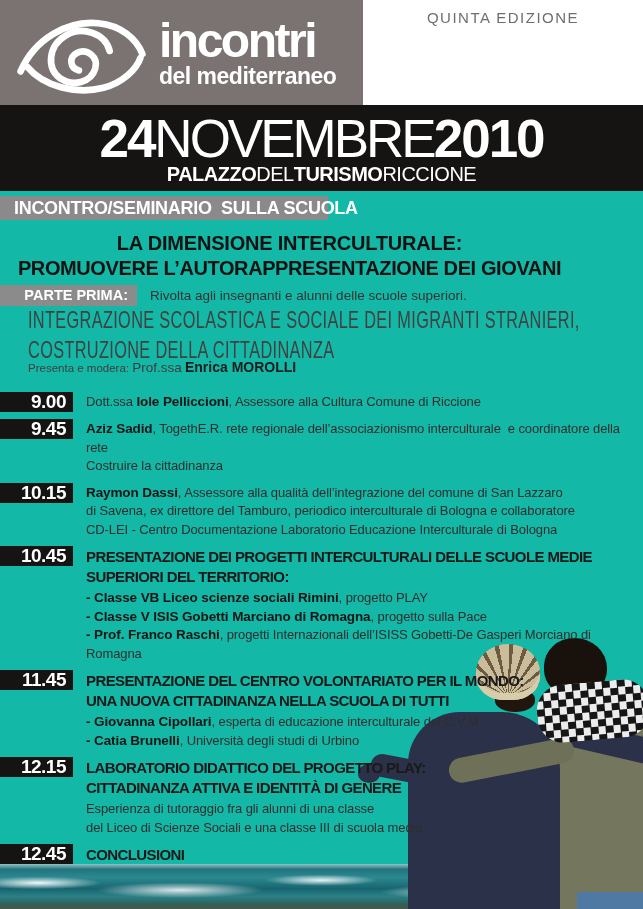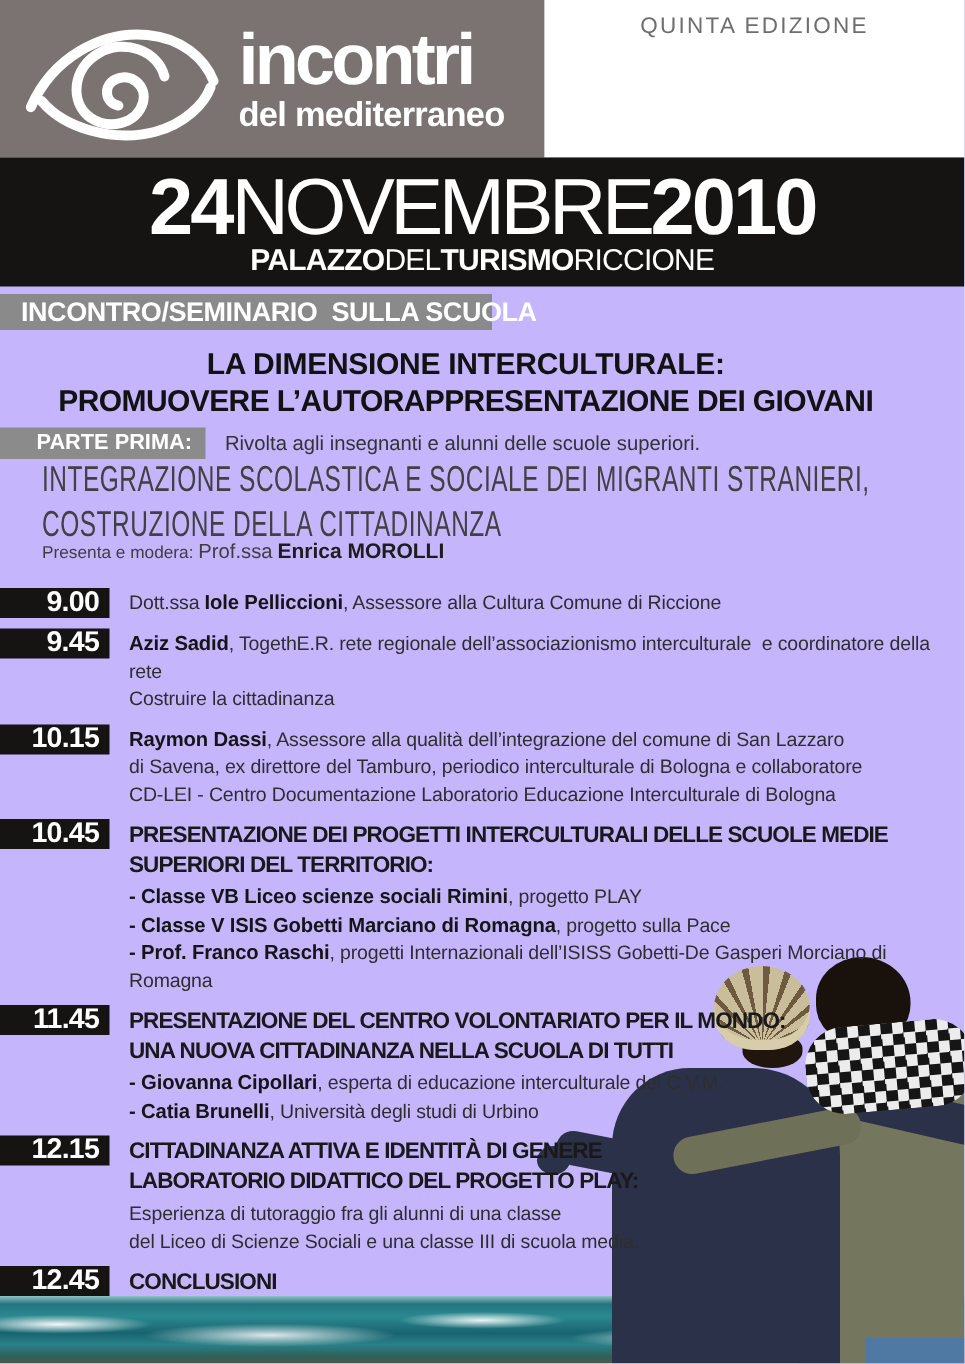--- a/index.html
+++ b/index.html
@@ -1,16 +1,16 @@
 <!DOCTYPE html>
 <html><head>
 <meta charset="utf-8">
 <style>
   html,body{margin:0;padding:0;background:#e8e8e8;}
-  .page{position:relative;width:643px;height:909px;background:#c4b5fd;overflow:hidden;
+  .page{position:relative;width:643px;height:909px;background:#14b8a6;overflow:hidden;
         font-family:"Liberation Sans",sans-serif;margin:0 auto;}
 
   
   .logo-box{position:absolute;left:0;top:0;width:363px;height:105px;background:#7a7372;}
   .eye{position:absolute;left:14px;top:10px;}
   .brand{position:absolute;left:159px;top:18px;color:#fff;}
   .brand .l1{font-size:48px;font-weight:bold;letter-spacing:-2.5px;line-height:46px;}
   .brand .l2{font-size:23px;font-weight:bold;letter-spacing:-0.5px;line-height:24px;}
 
   .edition-box{position:absolute;left:363px;top:0;width:280px;height:105px;background:#fff;
@@ -26,21 +26,21 @@
   .date .mid{font-weight:normal;letter-spacing:-3px;}
   .venue{font-size:20px;letter-spacing:-0.5px;margin-top:-3px;}
   .venue .vb{font-weight:bold;}
 
   .kicker-bar{position:absolute;left:0;top:196px;width:328px;height:24px;background:#8a8a8a;
               color:#fff;font-weight:bold;font-size:18px;line-height:24px;padding-left:14px;
               box-sizing:border-box;white-space:pre;letter-spacing:-0.3px;}
 
   
   .main-title{position:absolute;left:0;top:231px;width:579px;text-align:center;color:#121212;
-              font-weight:bold;padding-left:21px;}
+              font-weight:bold;}
   .main-title .t1{font-size:20px;line-height:25px;letter-spacing:-0.2px;}
   .main-title .t2{font-size:20px;line-height:25px;letter-spacing:-0.4px;}
 
   .part-label{position:absolute;left:0;top:285px;width:137px;height:21px;background:#8b8b8b;
               color:#fff;font-weight:bold;font-size:14.5px;line-height:21px;text-align:right;
               padding-right:9px;box-sizing:border-box;}
   .audience{position:absolute;left:150px;top:288px;font-size:13.5px;color:#333;}
 
   .subtitle{position:absolute;left:28px;top:305px;color:#414141;}
   .subtitle .s{display:block;font-size:24px;line-height:30px;transform:scaleX(0.68);
@@ -163,21 +163,21 @@
       <div class="row">
         <div class="time">10.45</div>
         <div class="content"><div class="line title"><span>PRESENTAZIONE DEI PROGETTI INTERCULTURALI DELLE SCUOLE MEDIE</span></div><div class="line title"><span>SUPERIORI DEL TERRITORIO:</span></div><div class="line"><span class="b">- Classe VB Liceo scienze sociali Rimini</span><span>, progetto PLAY</span></div><div class="line"><span class="b">- Classe V ISIS Gobetti Marciano di Romagna</span><span>, progetto sulla Pace</span></div><div class="line"><span class="b">- Prof. Franco Raschi</span><span>, progetti Internazionali dell’ISISS Gobetti-De Gasperi Morciano di Romagna</span></div></div>
       </div>
       <div class="row">
         <div class="time">11.45</div>
         <div class="content"><div class="line title"><span>PRESENTAZIONE DEL CENTRO VOLONTARIATO PER IL MONDO:</span></div><div class="line title"><span>UNA NUOVA CITTADINANZA NELLA SCUOLA DI TUTTI</span></div><div class="line"><span class="b">- Giovanna Cipollari</span><span>, esperta di educazione interculturale del C.V.M.</span></div><div class="line"><span class="b">- Catia Brunelli</span><span>, Università degli studi di Urbino</span></div></div>
       </div>
       <div class="row">
         <div class="time">12.15</div>
-        <div class="content"><div class="line title"><span>CITTADINANZA ATTIVA E IDENTITÀ DI GENERE</span></div><div class="line title"><span>LABORATORIO DIDATTICO DEL PROGETTO PLAY:</span></div><div class="line"><span>Esperienza di tutoraggio fra gli alunni di una classe</span></div><div class="line"><span>del Liceo di Scienze Sociali e una classe III di scuola media.</span></div></div>
+        <div class="content"><div class="line title"><span>LABORATORIO DIDATTICO DEL PROGETTO PLAY:</span></div><div class="line title"><span>CITTADINANZA ATTIVA E IDENTITÀ DI GENERE</span></div><div class="line"><span>Esperienza di tutoraggio fra gli alunni di una classe</span></div><div class="line"><span>del Liceo di Scienze Sociali e una classe III di scuola media.</span></div></div>
       </div>
       <div class="row">
         <div class="time">12.45</div>
         <div class="content"><div class="line title"><span>CONCLUSIONI</span></div></div>
       </div>
     </div>
 
   <div class="sea"></div>
   <div class="photo">
     <div class="right-body"></div>

